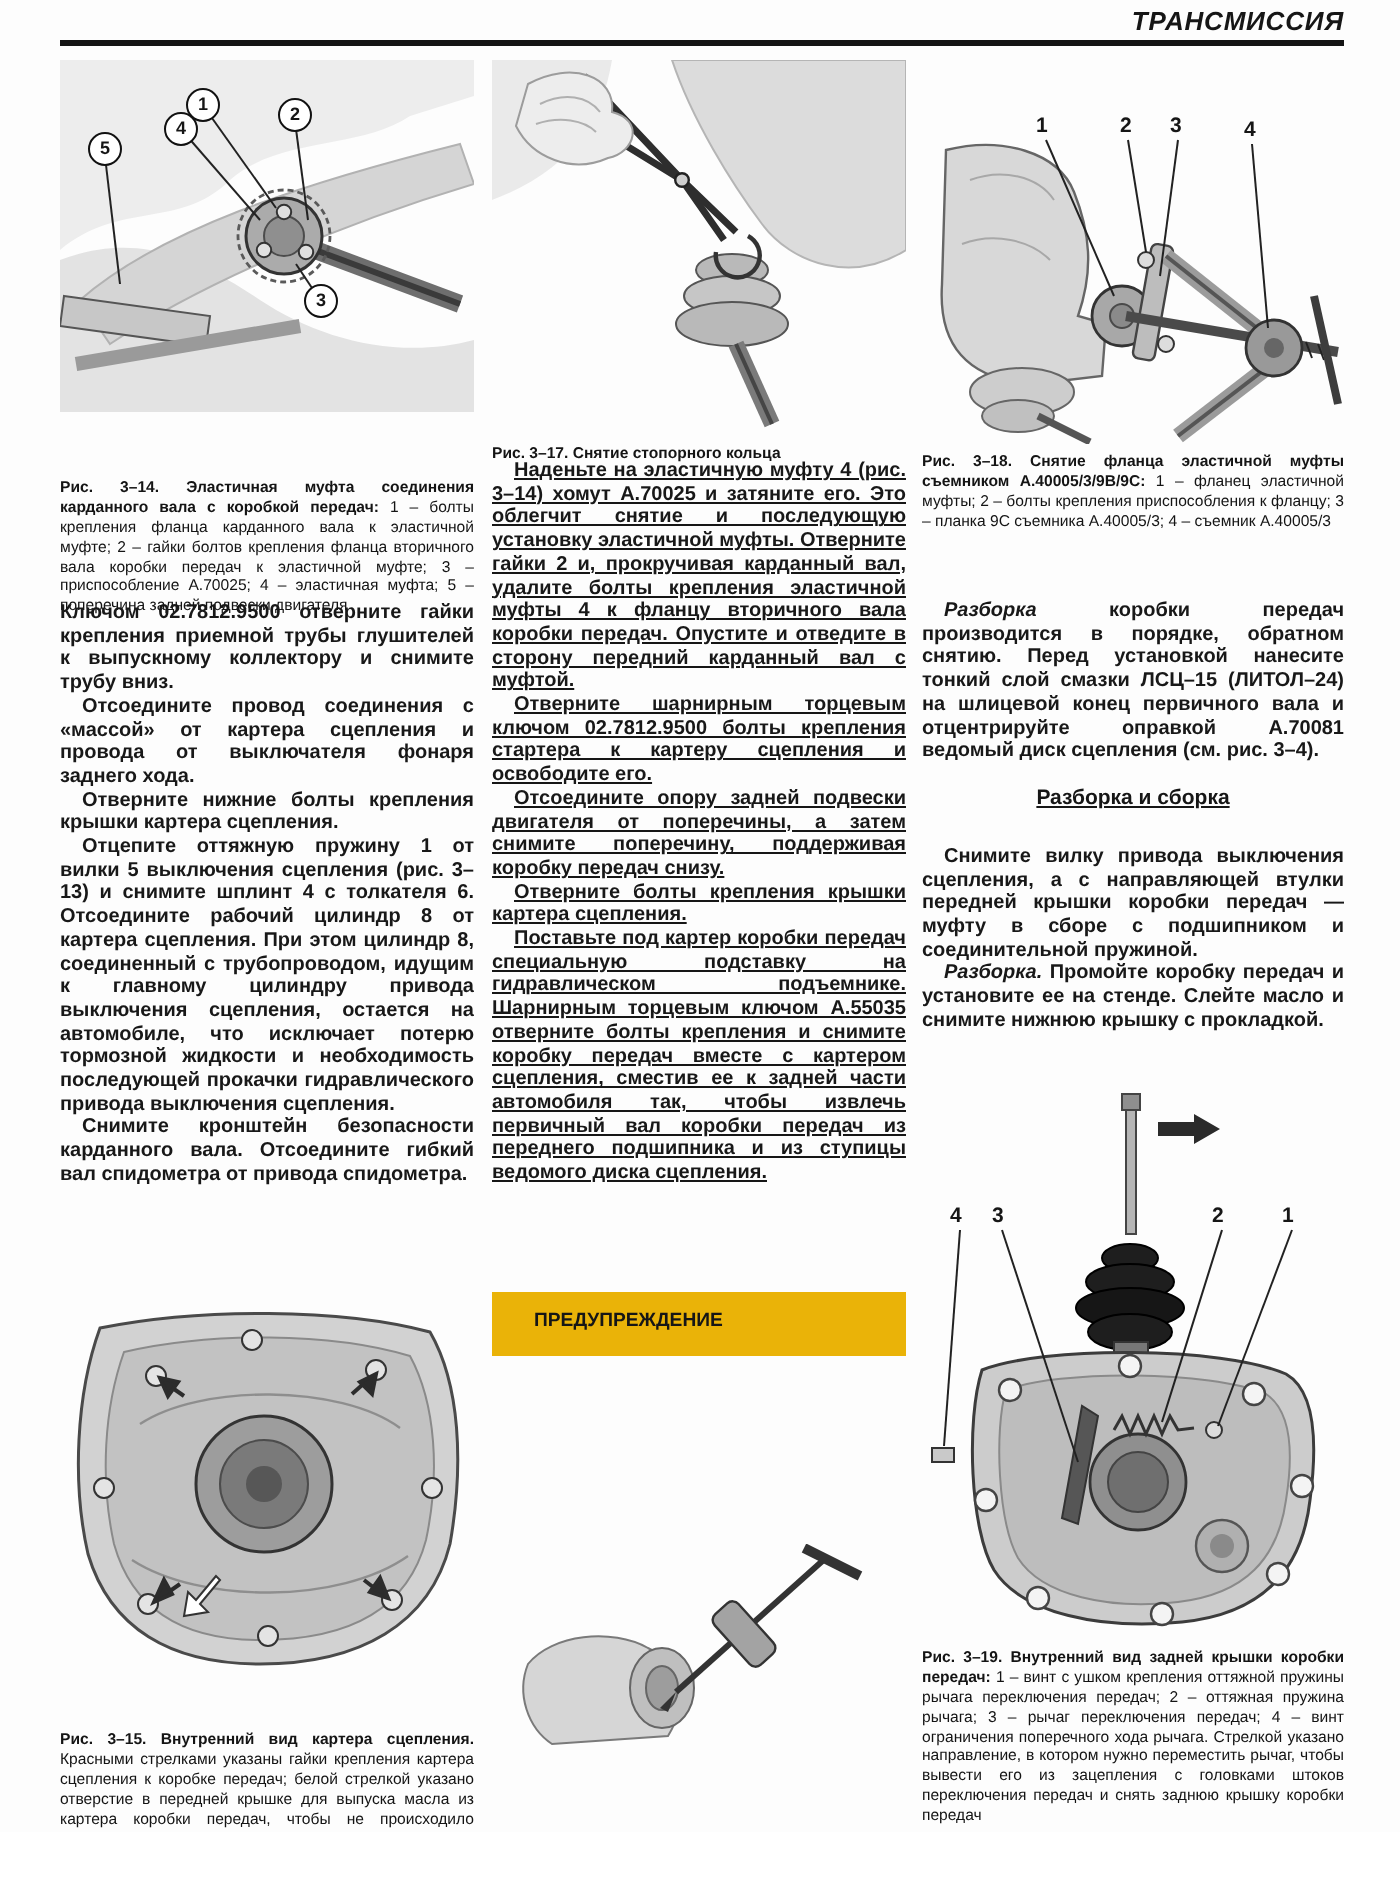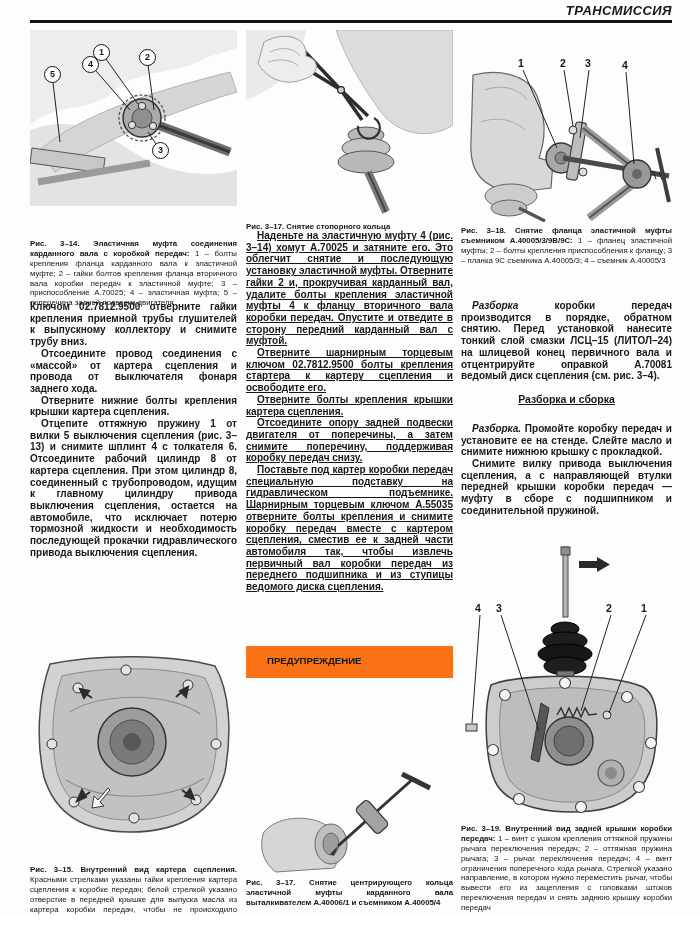--- a/index.html
+++ b/index.html
@@ -13,21 +13,21 @@
   .callout{position:absolute;width:15px;height:15px;border:1.5px solid #111;border-radius:50%;
            background:#fff;font-size:9px;font-weight:700;display:flex;align-items:center;
            justify-content:center;line-height:1;}
   .fignum{position:absolute;font-size:10.5px;font-weight:700;line-height:1;}
   .cap{position:absolute;font-size:7.8px;line-height:1.27;text-align:justify;color:#141414;}
   .cap .lead{font-weight:700;}
   .cap .rest{font-weight:400;}
   .pars{position:absolute;}
   .tp{font-size:10px;line-height:11.7px;text-align:justify;font-weight:700;margin:0;color:#181818;}
   .ind{text-indent:11px;}
-  .warn{position:absolute;background:#f97316;padding:9px 10px 10px;box-sizing:border-box;}
+  .warn{position:absolute;background:#eab308;padding:9px 10px 10px;box-sizing:border-box;}
   .warn-title{font-size:9.6px;font-weight:700;text-indent:11px;margin:0 0 2px;}
   .warn-body{font-size:9.6px;font-weight:700;line-height:11.5px;text-align:justify;
              text-indent:11px;margin:0;}
   .heading{font-size:10.5px;font-weight:700;text-align:center;text-decoration:underline;
            margin:11px 0 18px;}
   .lead-ital{font-weight:700;font-style:italic;}
   .pagenum{position:absolute;top:982px;right:28px;font-size:17px;font-weight:400;}
 </style>
 </head>
 <body>
@@ -70,20 +70,21 @@
   <div class="cap" style="left:30px;top:209px;width:207px;margin-top:30px;">
     <span class="lead">Рис. 3–14. Эластичная муфта соединения карданного вала с коробкой передач:</span>
     <span class="rest">1 – болты крепления фланца карданного вала к эластичной муфте; 2 – гайки болтов крепления фланца вторичного вала коробки передач к эластичной муфте; 3 – приспособление А.70025; 4 – эластичная муфта; 5 – поперечина задней подвески двигателя</span>
   </div>
 
   <div class="pars" style="left:30px;top:301px;width:207px;">
     <p class="tp">Ключом 02.7812.9500 отверните гайки крепления приемной трубы глушителей к выпускному коллектору и снимите трубу вниз.</p>
     <p class="tp ind">Отсоедините провод соединения с «массой» от картера сцепления и провода от выключателя фонаря заднего хода.</p>
     <p class="tp ind">Отверните нижние болты крепления крышки картера сцепления.</p>
     <p class="tp ind">Отцепите оттяжную пружину 1 от вилки 5 выключения сцепления (рис. 3–13) и снимите шплинт 4 с толкателя 6. Отсоедините рабочий цилиндр 8 от картера сцепления. При этом цилиндр 8, соединенный с трубопроводом, идущим к главному цилиндру привода выключения сцепления, остается на автомобиле, что исключает потерю тормозной жидкости и необходимость последующей прокачки гидравлического привода выключения сцепления.</p>
+    <p class="tp ind">Снимите кронштейн безопасности карданного вала. Отсоедините гибкий вал спидометра от привода спидометра.</p>
   </div>
 
   <div class="fig" style="left:30px;top:652px;width:207px;height:184px;">
     <svg width="207" height="184" viewBox="0 0 207 184">
       <path d="M20,12 C70,2 140,2 185,14 C200,40 202,80 195,120 C185,160 150,180 100,180 C55,180 25,162 14,125 C6,90 8,45 20,12 Z" fill="#d2d2d2" stroke="#4a4a4a" stroke-width="1.5"></path>
       <path d="M32,24 C75,14 135,14 175,26 C188,50 190,85 183,118 C174,152 145,168 100,168 C60,168 36,152 27,120 C20,88 22,52 32,24 Z" fill="#c2c2c2" stroke="#8a8a8a" stroke-width="1"></path>
       <path d="M40,60 C70,40 140,40 170,62" fill="none" stroke="#8e8e8e" stroke-width="1.2"></path>
       <path d="M36,128 C70,150 140,150 174,126" fill="none" stroke="#8e8e8e" stroke-width="1.2"></path>
       <circle cx="102" cy="90" r="34" fill="#9d9d9d" stroke="#333" stroke-width="1.5"></circle>
       <circle cx="102" cy="90" r="22" fill="#7a7a7a" stroke="#4c4c4c" stroke-width="1"></circle>
@@ -135,44 +136,41 @@
     </svg>
   </div>
 
   <div class="cap" style="left:246px;top:222px;width:207px;">
     <span class="lead">Рис. 3–17. Снятие стопорного кольца</span>
   </div>
 
   <div class="pars" style="left:246px;top:230px;width:207px;text-decoration:underline;">
     <p class="tp ind">Наденьте на эластичную муфту 4 (рис. 3–14) хомут А.70025 и затяните его. Это облегчит снятие и последующую установку эластичной муфты. Отверните гайки 2 и, прокручивая карданный вал, удалите болты крепления эластичной муфты 4 к фланцу вторичного вала коробки передач. Опустите и отведите в сторону передний карданный вал с муфтой.</p>
     <p class="tp ind">Отверните шарнирным торцевым ключом 02.7812.9500 болты крепления стартера к картеру сцепления и освободите его.</p>
+    <p class="tp ind">Отсоедините опору задней подвески двигателя от поперечины, а затем снимите поперечину, поддерживая коробку передач снизу.</p>
     <p class="tp ind">Отверните болты крепления крышки картера сцепления.</p>
-    <p class="tp ind">Отсоедините опору задней подвески двигателя от поперечины, а затем снимите поперечину, поддерживая коробку передач снизу.</p>
     <p class="tp ind">Поставьте под картер коробки передач специальную подставку на гидравлическом подъемнике. Шарнирным торцевым ключом А.55035 отверните болты крепления и снимите коробку передач вместе с картером сцепления, сместив ее к задней части автомобиля так, чтобы извлечь первичный вал коробки передач из переднего подшипника и из ступицы ведомого диска сцепления.</p>
   </div>
 
   <div class="warn" style="left:246px;top:646px;width:207px;">
     <p class="warn-title">ПРЕДУПРЕЖДЕНИЕ</p>
   </div>
 
   <div class="fig" style="left:246px;top:772px;width:207px;height:102px;">
     <svg width="207" height="102" viewBox="0 0 207 102">
       <path d="M18,60 C30,45 60,42 78,52 C95,60 98,80 88,96 L30,100 C18,92 12,75 18,60 Z" fill="#d6d6d6" stroke="#7a7a7a" stroke-width="1"></path>
       <ellipse cx="85" cy="72" rx="16" ry="20" fill="#bfbfbf" stroke="#666" stroke-width="1"></ellipse>
       <ellipse cx="85" cy="72" rx="8" ry="11" fill="#9d9d9d" stroke="#666" stroke-width="1"></ellipse>
       <line x1="168" y1="6" x2="92" y2="74" stroke="#333" stroke-width="3"></line>
       <line x1="156" y1="2" x2="184" y2="16" stroke="#333" stroke-width="5"></line>
       <rect x="118" y="28" width="16" height="34" rx="4" transform="rotate(-42 126 45)" fill="#a3a3a3" stroke="#333" stroke-width="1.2"></rect>
       <path d="M92,74 l-8,8 4,2 z" fill="#333"></path>
     </svg>
   </div>
 
-  <div class="cap" style="left:246px;top:878px;width:207px;">
-    <span class="lead">Рис. 3–17. Снятие центрирующего кольца эластичной муфты карданного вала выталкивателем А.40006/1 и съемником А.40005/4</span>
-  </div>
 
   <div class="fig" style="left:461px;top:30px;width:211px;height:192px;">
     <svg width="211" height="192" viewBox="0 0 211 192">
       <path d="M12,45 C40,38 68,46 76,66 C84,86 86,105 78,128 L92,132 L90,158 L56,162 C22,160 8,142 10,112 Z" fill="#d8d8d8" stroke="#666" stroke-width="1.2"></path>
       <path d="M24,60 C40,54 58,58 66,70 M20,92 C36,86 54,90 64,100" stroke="#a8a8a8" stroke-width="1" fill="none"></path>
       <ellipse cx="50" cy="166" rx="26" ry="12" fill="#cdcdcd" stroke="#666" stroke-width="1"></ellipse>
       <ellipse cx="48" cy="178" rx="18" ry="8" fill="#c0c0c0" stroke="#666" stroke-width="1"></ellipse>
       <line x1="58" y1="178" x2="84" y2="191" stroke="#555" stroke-width="3.5"></line>
       <circle cx="100" cy="128" r="15" fill="#a8a8a8" stroke="#333" stroke-width="1.4"></circle>
       <circle cx="100" cy="128" r="6" fill="#8a8a8a" stroke="#4a4a4a" stroke-width="1"></circle>
@@ -202,22 +200,22 @@
   </div>
 
   <div class="cap" style="left:461px;top:226px;width:211px;">
     <span class="lead">Рис. 3–18. Снятие фланца эластичной муфты съемником А.40005/3/9В/9С:</span>
     <span class="rest">1 – фланец эластичной муфты; 2 – болты крепления приспособления к фланцу; 3 – планка 9С съемника А.40005/3; 4 – съемник А.40005/3</span>
   </div>
 
   <div class="pars" style="left:461px;top:300px;width:211px;">
     <p class="tp ind"><span class="lead-ital">Разборка</span><span> коробки передач производится в порядке, обратном снятию. Перед установкой нанесите тонкий слой смазки ЛСЦ–15 (ЛИТОЛ–24) на шлицевой конец первичного вала и отцентрируйте оправкой А.70081 ведомый диск сцепления (см. рис. 3–4).</span></p>
     <p class="heading">Разборка и сборка</p>
+    <p class="tp ind">Снимите вилку привода выключения сцепления, а с направляющей втулки передней крышки коробки передач — муфту в сборе с подшипником и соединительной пружиной.</p>
     <p class="tp ind"><span class="lead-ital">Разборка.</span><span> Промойте коробку передач и установите ее на стенде. Слейте масло и снимите нижнюю крышку с прокладкой.</span></p>
-    <p class="tp ind">Снимите вилку привода выключения сцепления, а с направляющей втулки передней крышки коробки передач — муфту в сборе с подшипником и соединительной пружиной.</p>
   </div>
 
   <div class="fig" style="left:461px;top:545px;width:211px;height:275px;">
     <svg width="211" height="275" viewBox="0 0 211 275">
       <rect x="102" y="2" width="5" height="70" fill="#b5b5b5" stroke="#444" stroke-width="1"></rect>
       <rect x="100" y="2" width="9" height="8" fill="#8f8f8f" stroke="#444" stroke-width="1"></rect>
       <path d="M118,16 h18 v-4 l13,7.5 -13,7.5 v-4 h-18 z" fill="#2b2b2b"></path>
       <ellipse cx="104" cy="84" rx="14" ry="7" fill="#1e1e1e" stroke="#000"></ellipse>
       <ellipse cx="104" cy="96" rx="22" ry="9" fill="#1e1e1e" stroke="#000"></ellipse>
       <ellipse cx="104" cy="109" rx="27" ry="10" fill="#161616" stroke="#000"></ellipse>

